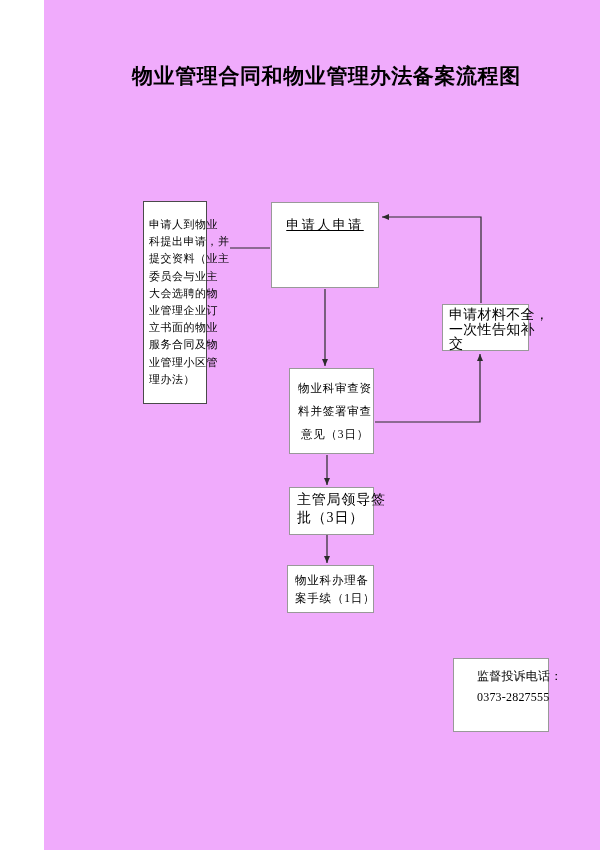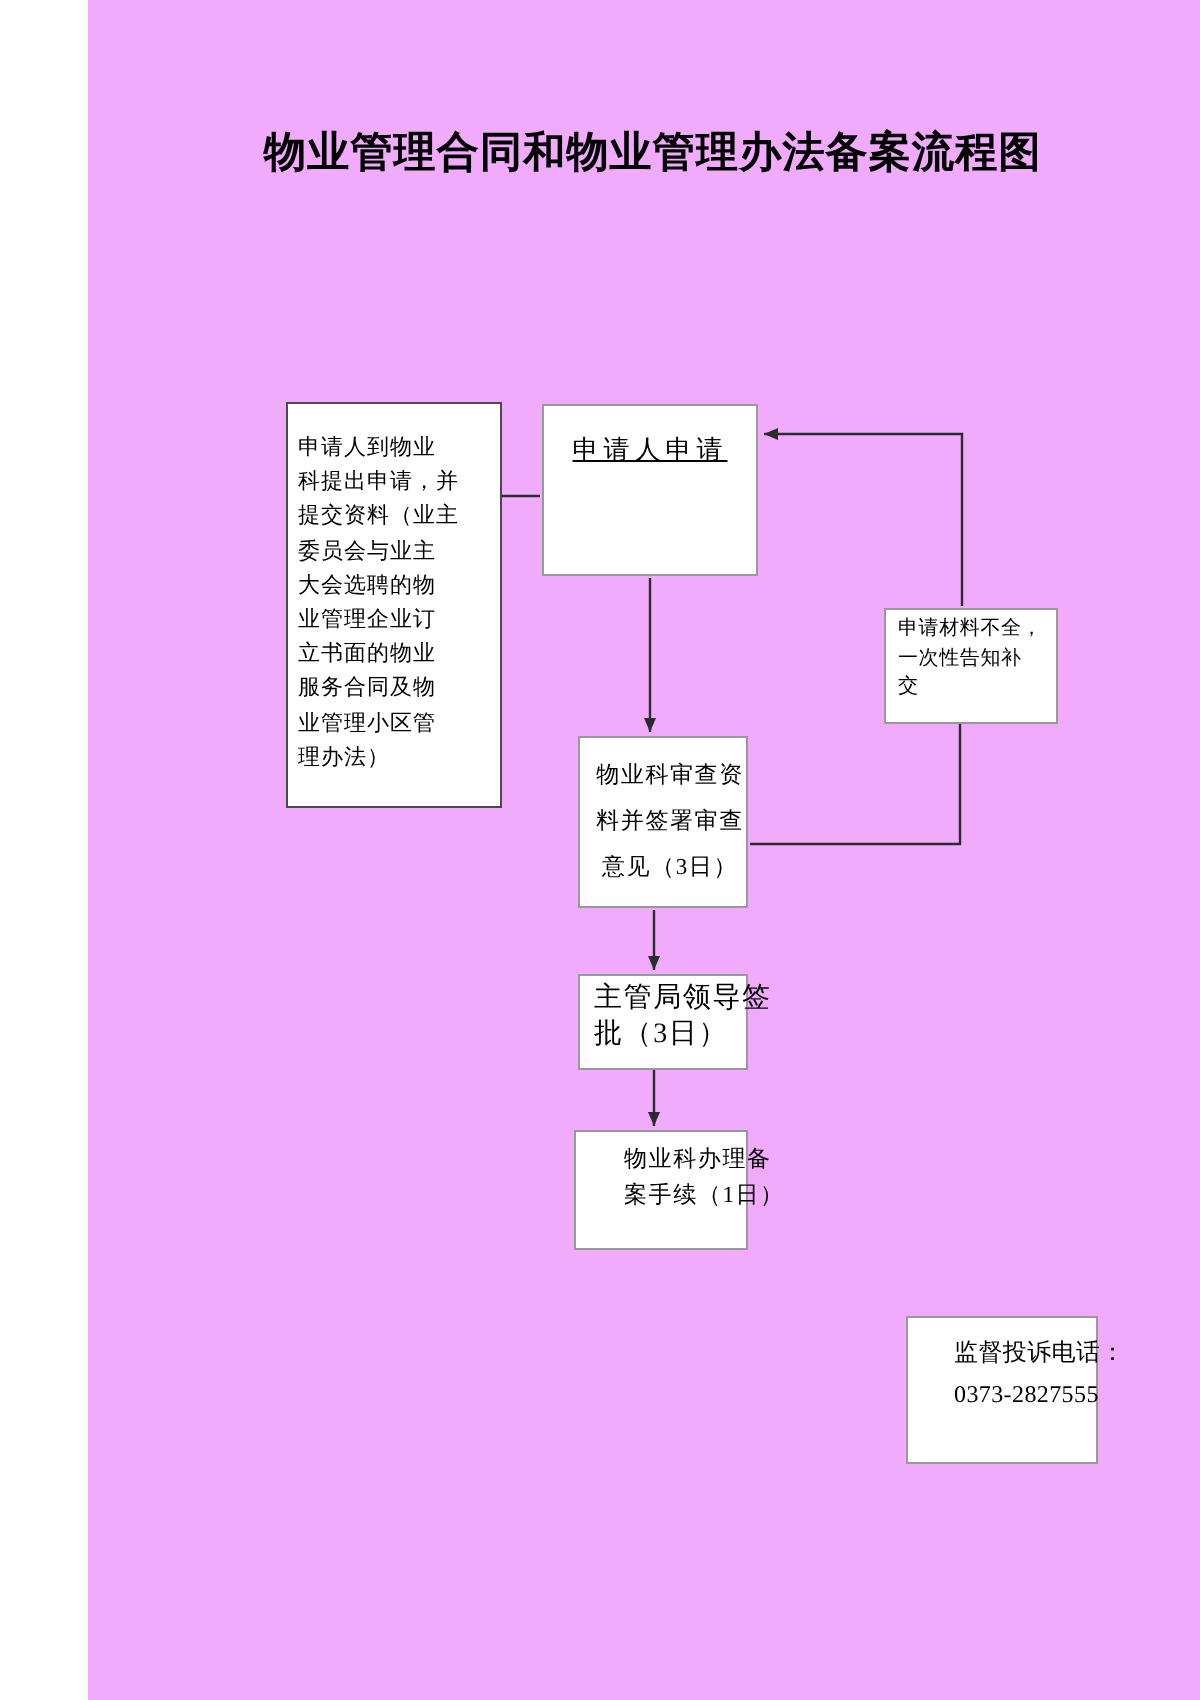--- a/index.html
+++ b/index.html
@@ -38,21 +38,21 @@
   .node {
     position: absolute;
     box-sizing: border-box;
     border: 1px solid #999999;
     background: #ffffff;
     white-space: pre;
     overflow: visible;
     color: #000000;
   }
   .n-left {
-    left: 99px; top: 201px; width: 108px; height: 203px;
+    left: 99px; top: 201px; width: 64px; height: 203px;
     border-color: #4a4a4a;
     padding: 14px 0 0 5px;
     font-size: 11px;
     line-height: 17.2px;
     letter-spacing: 0.5px;
   }
   .n-apply {
     left: 227px; top: 202px; width: 108px; height: 86px;
     padding-top: 13px;
     text-align: center;
@@ -62,36 +62,36 @@
   }
   .n-review {
     left: 245px; top: 368px; width: 85px; height: 86px;
     padding: 8px 0 0 7px;
     font-size: 11.5px;
     line-height: 23px;
     letter-spacing: 0.8px;
     text-align: center;
   }
   .n-incomplete {
-    left: 398px; top: 304px; width: 87px; height: 58px;
+    left: 398px; top: 304px; width: 87px; height: 47px;
     padding: 3px 0 0 6px;
-    font-size: 10px;
+    font-size: 14px;
     line-height: 14.6px;
     letter-spacing: 0.3px;
   }
   .n-leader {
     left: 245px; top: 487px; width: 85px; height: 48px;
     padding: 3px 0 0 7px;
     font-size: 14px;
     line-height: 17.5px;
     letter-spacing: 0.8px;
   }
   .n-filing {
-    left: 243px; top: 565px; width: 87px; height: 60px;
-    padding: 6px 0 0 24px;
+    left: 243px; top: 565px; width: 87px; height: 48px;
+    padding: 6px 0 0 7px;
     font-size: 11.5px;
     line-height: 17.5px;
     letter-spacing: 0.8px;
   }
   .n-hotline {
     left: 409px; top: 658px; width: 96px; height: 74px;
     padding: 7px 0 0 23px;
     font-size: 12px;
     line-height: 21px;
     letter-spacing: 0.2px;

